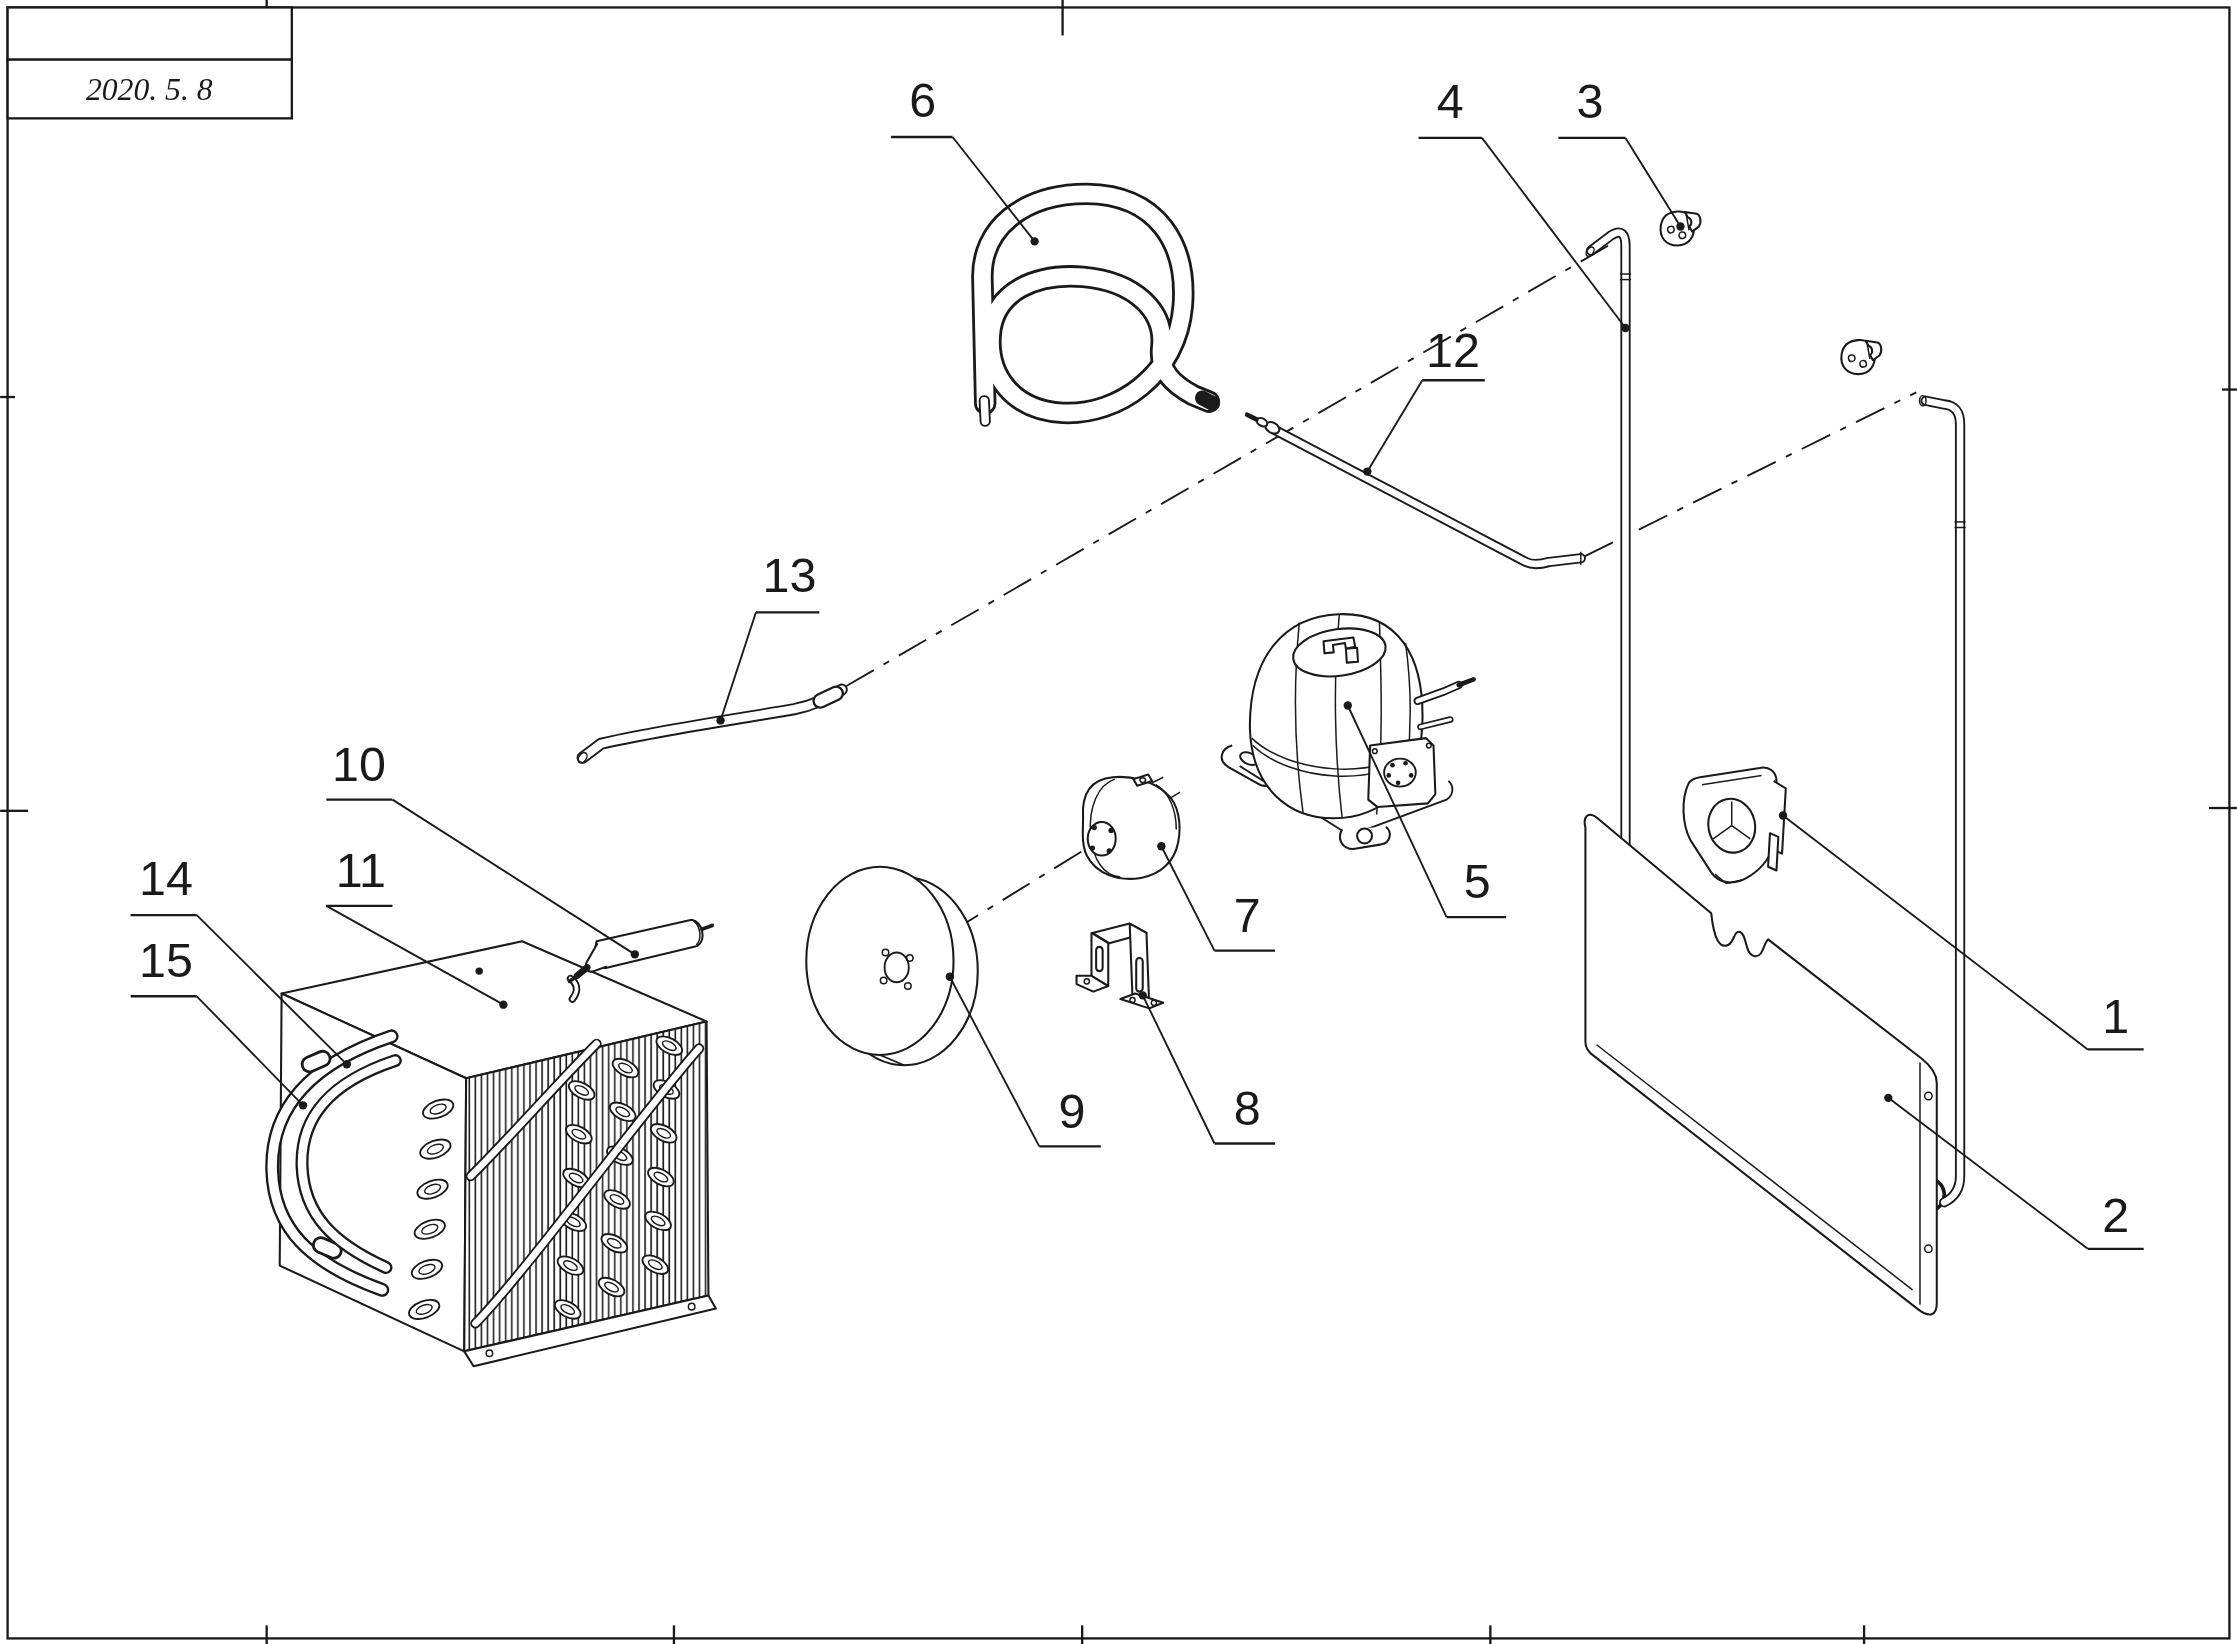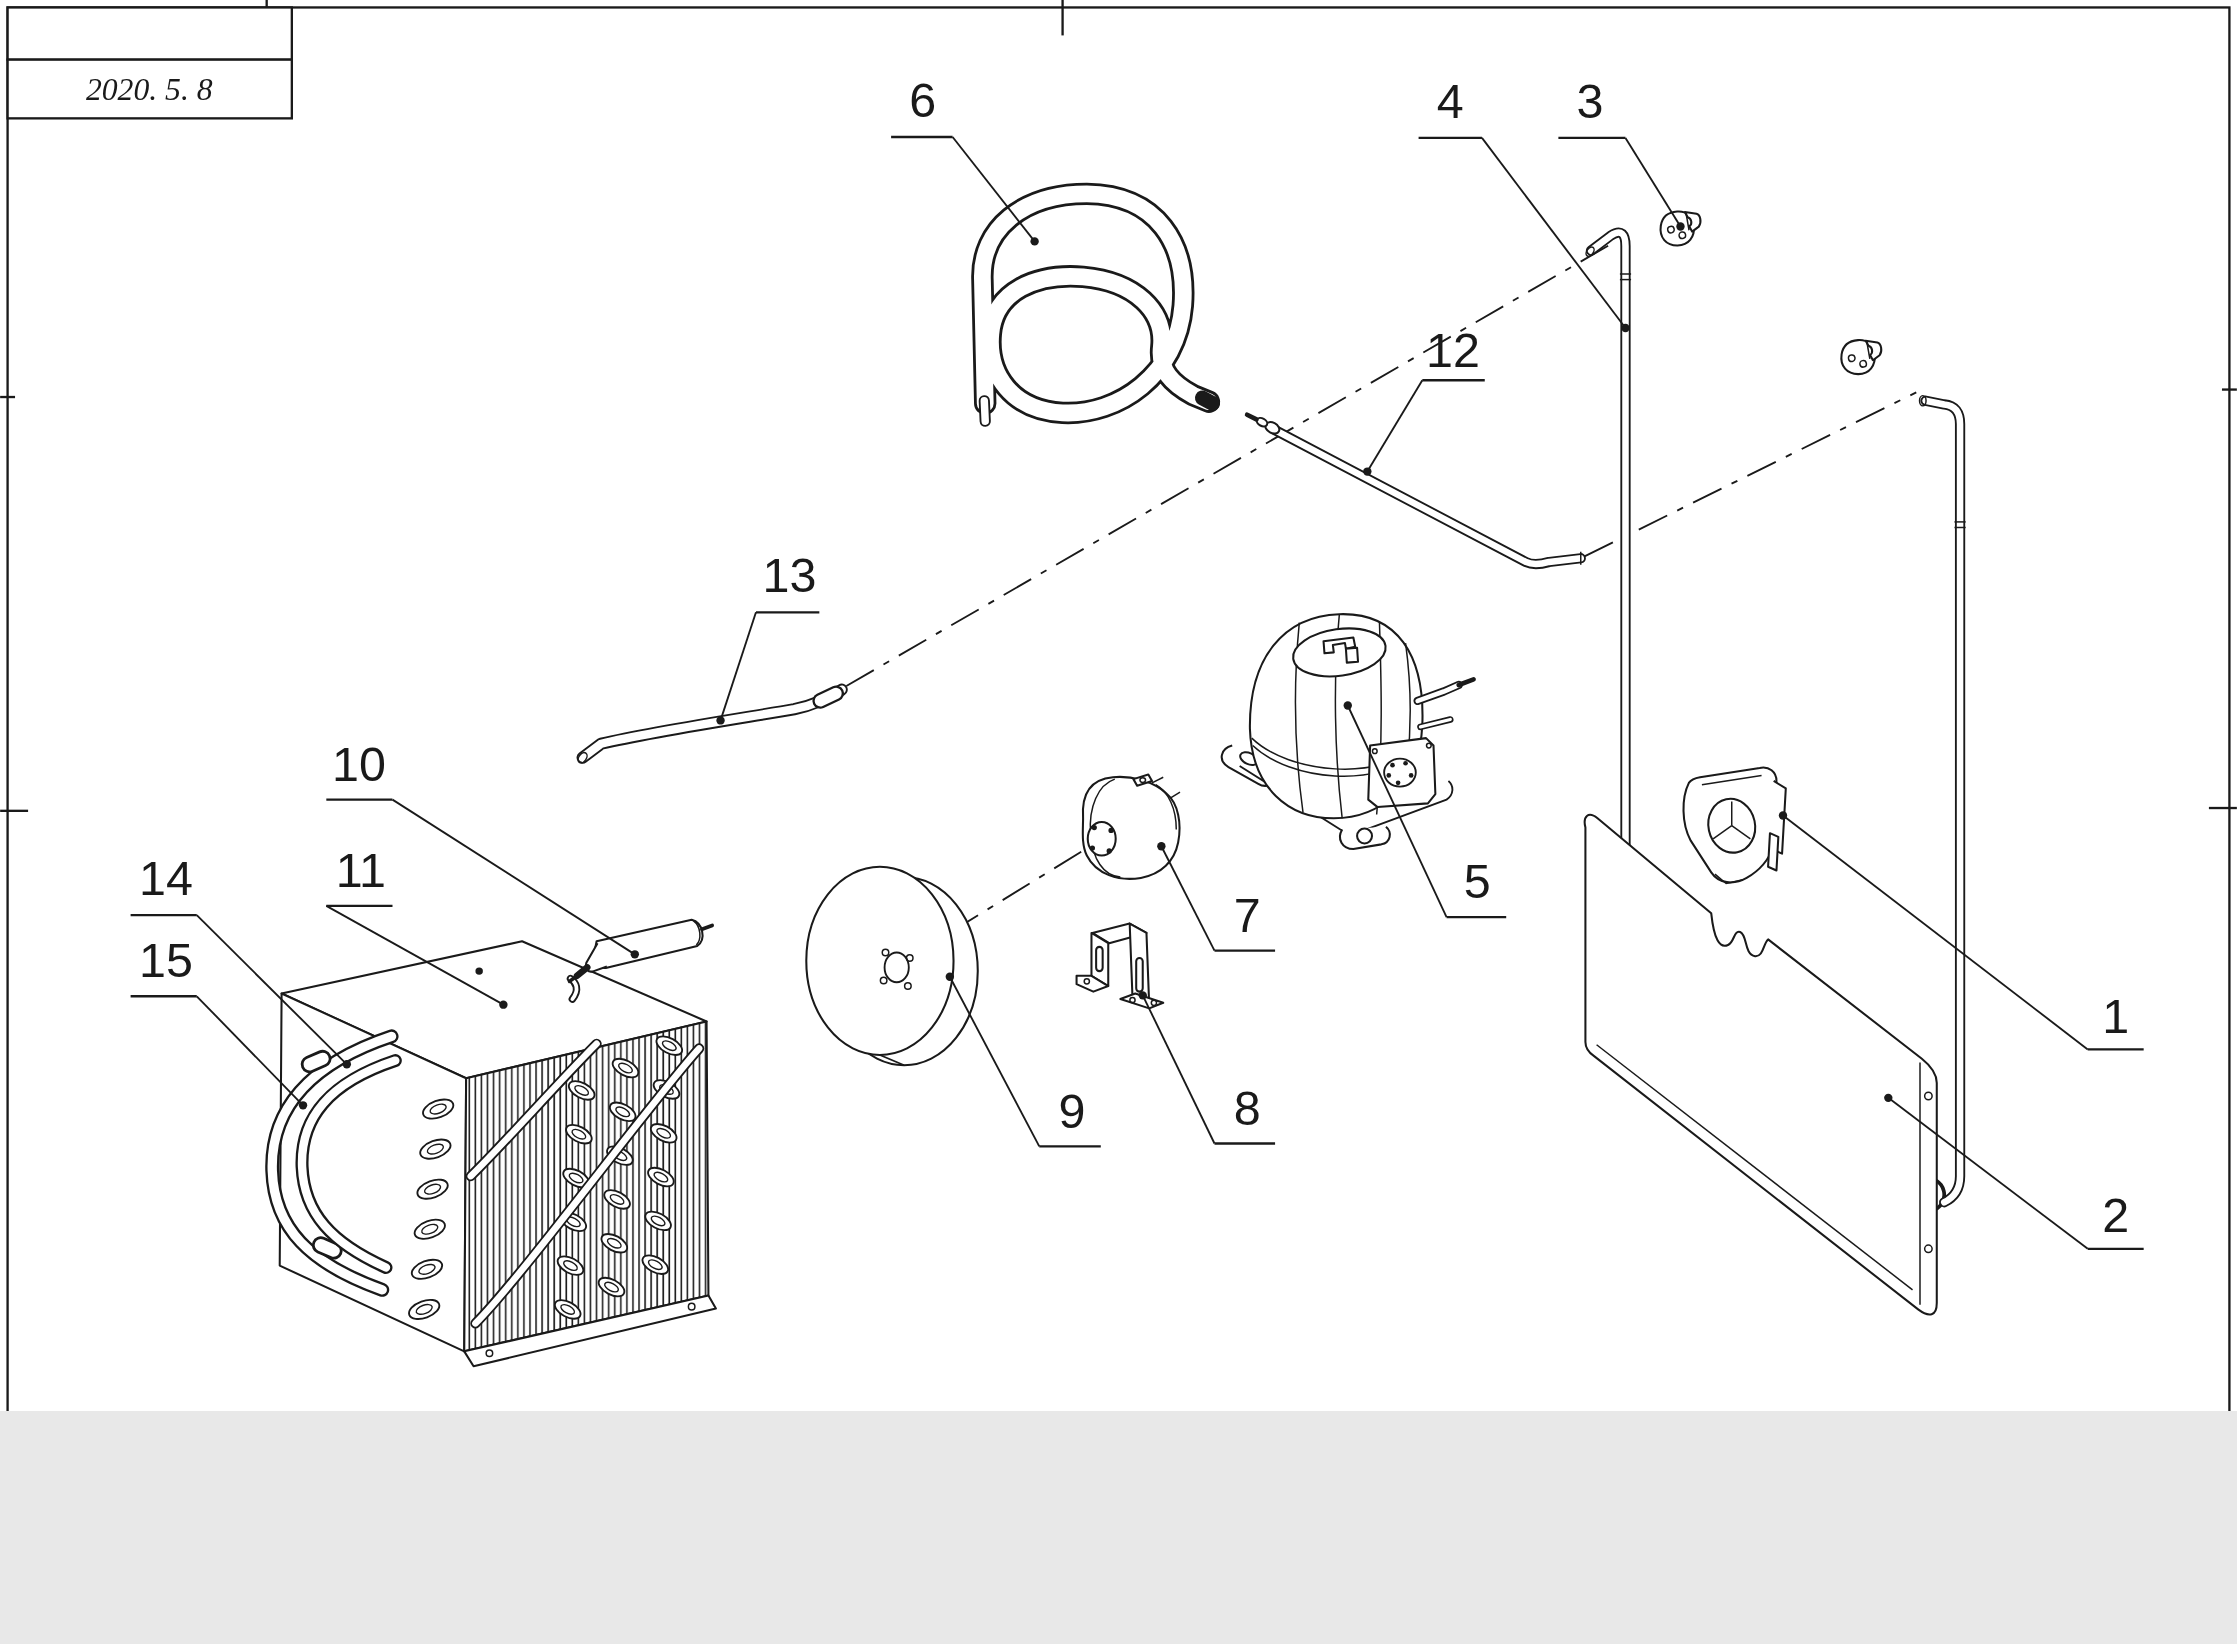--- a/index.html
+++ b/index.html
@@ -1,16 +1,16 @@
 <!DOCTYPE html>
 <html style="font-size:15px"><head>
 <meta charset="utf-8">
 <style>
   html,body{margin:0;padding:0;background:#e8e8e8;}
-  .sheet{width:2237px;height:1411px;background:#ffffff;position:relative;margin:0 auto;overflow:hidden;}
+  .sheet{width:2237px;height:1644px;background:#ffffff;position:relative;margin:0 auto;overflow:hidden;}
   svg{display:block;width:2237px;height:1644px;}
   .ink{stroke:#1a1a1a;fill:none;stroke-width:2;}
   .ink-thin{stroke:#1a1a1a;fill:none;stroke-width:1.6;}
   .face{fill:#ffffff;stroke:#1a1a1a;stroke-width:2.2;stroke-linejoin:round;}
   .tube-o{fill:none;stroke:#1a1a1a;stroke-linecap:round;stroke-linejoin:round;}
   .tube-i{fill:none;stroke:#ffffff;stroke-linecap:round;stroke-linejoin:round;}
   .callout-num{font-family:"Liberation Sans",sans-serif;font-size:52px;font-weight:500;fill:#1a1a1a;}
   .date-text{font-family:"Liberation Serif",serif;font-style:italic;font-size:34px;fill:#1a1a1a;}
 </style>
 </head>

